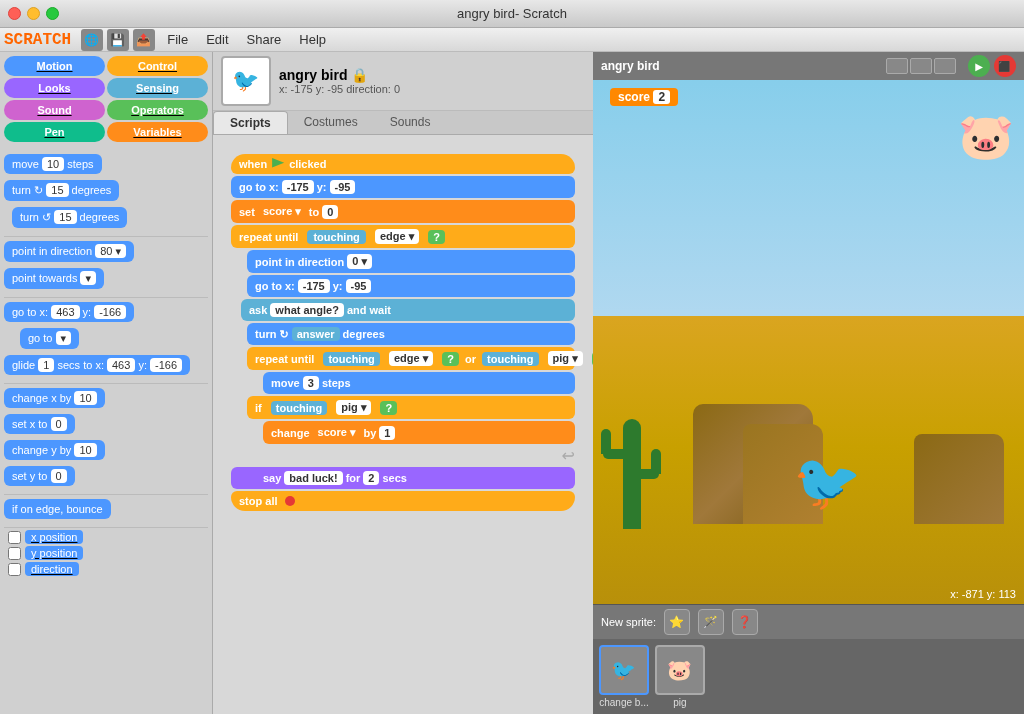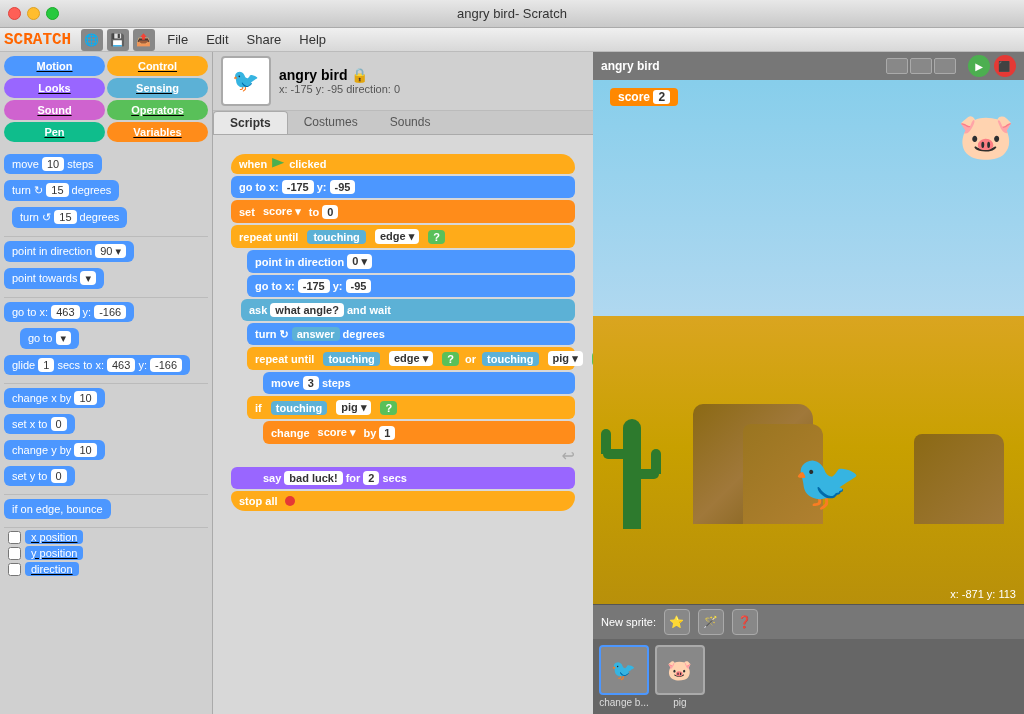--- a/index.html
+++ b/index.html
@@ -172,21 +172,21 @@
         </span>
       </div>
       <div style="margin:2px 8px;">
         <span class="block-item b-motion">
           turn ↺ <span class="sv-white">15</span> degrees
         </span>
       </div>
       <div style="margin:6px 0 2px 0; border-top: 1px solid #bbb;"></div>
       <div style="margin:2px 0;">
         <span class="block-item b-motion">
-          point in direction <span class="sv-white">90 ▾</span>
+          point in direction <span class="sv-white">80 ▾</span>
         </span>
       </div>
       <div style="margin:2px 0;">
         <span class="block-item b-motion">
           point towards <span class="sv-white">▾</span>
         </span>
       </div>
       <div style="margin:6px 0 2px 0; border-top: 1px solid #bbb;"></div>
       <div style="margin:2px 0;">
         <span class="block-item b-motion">

